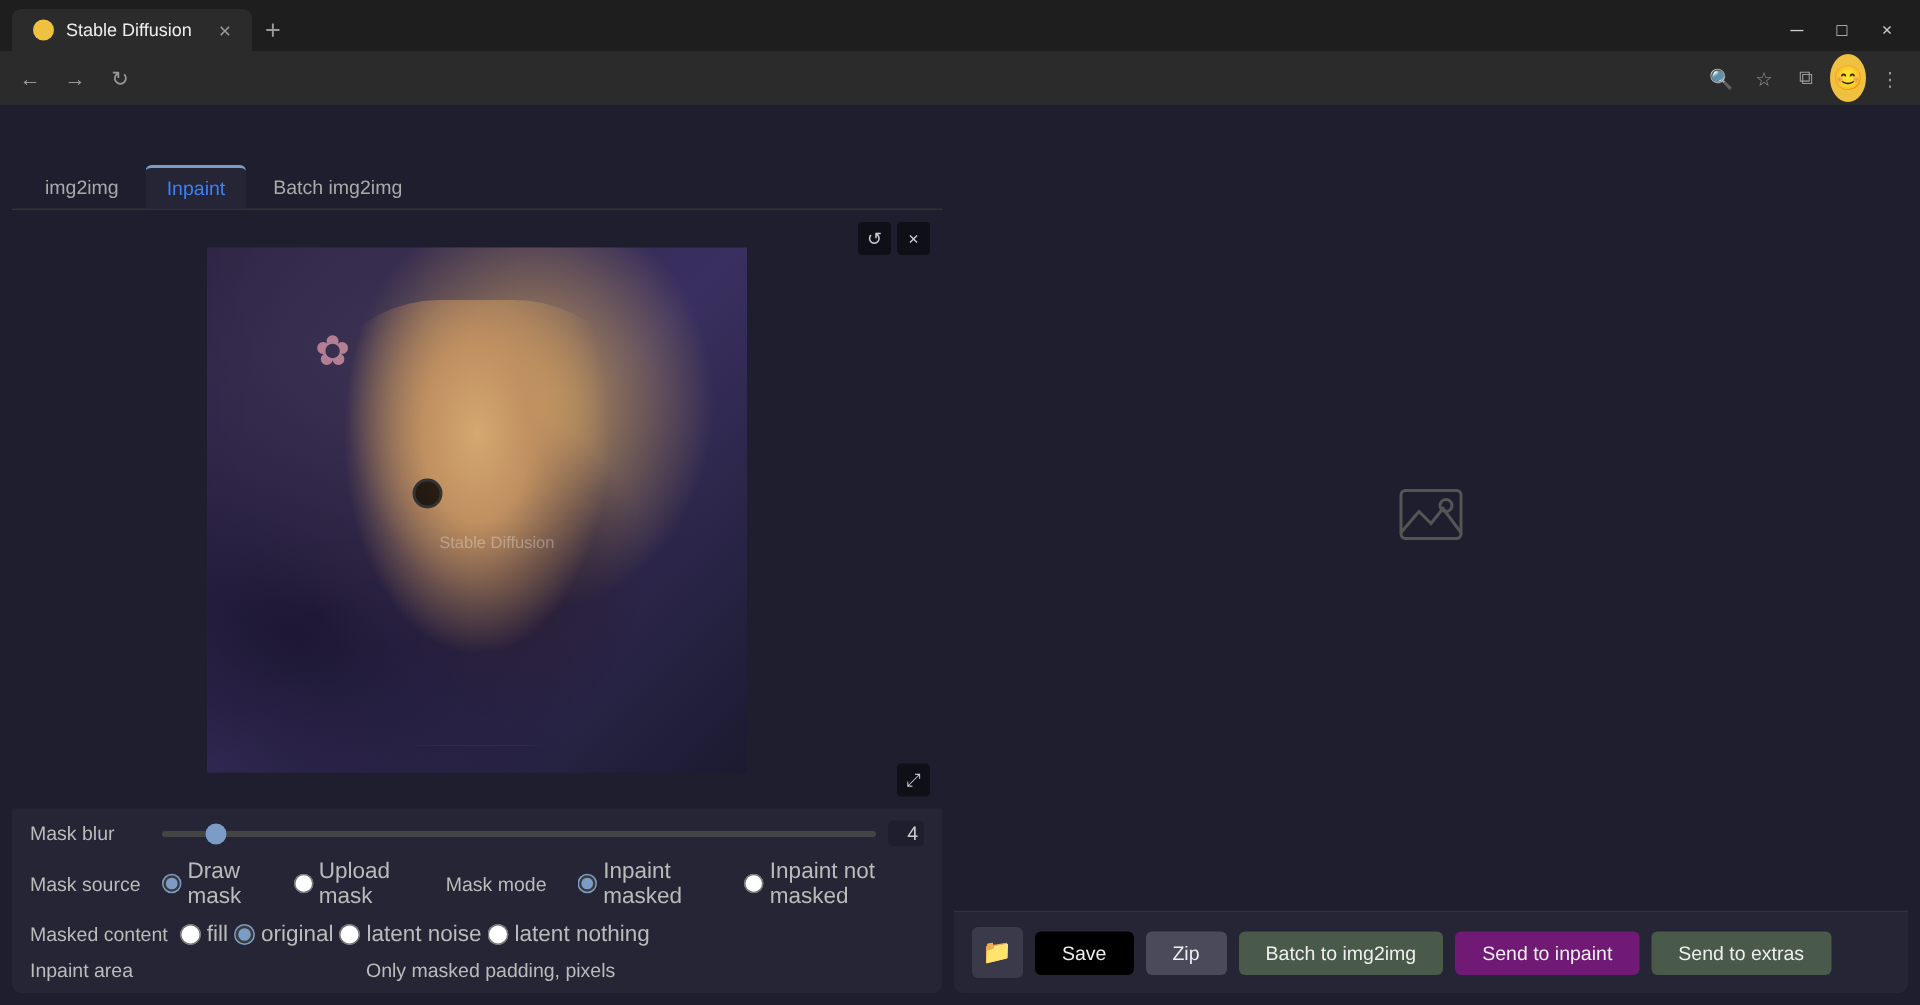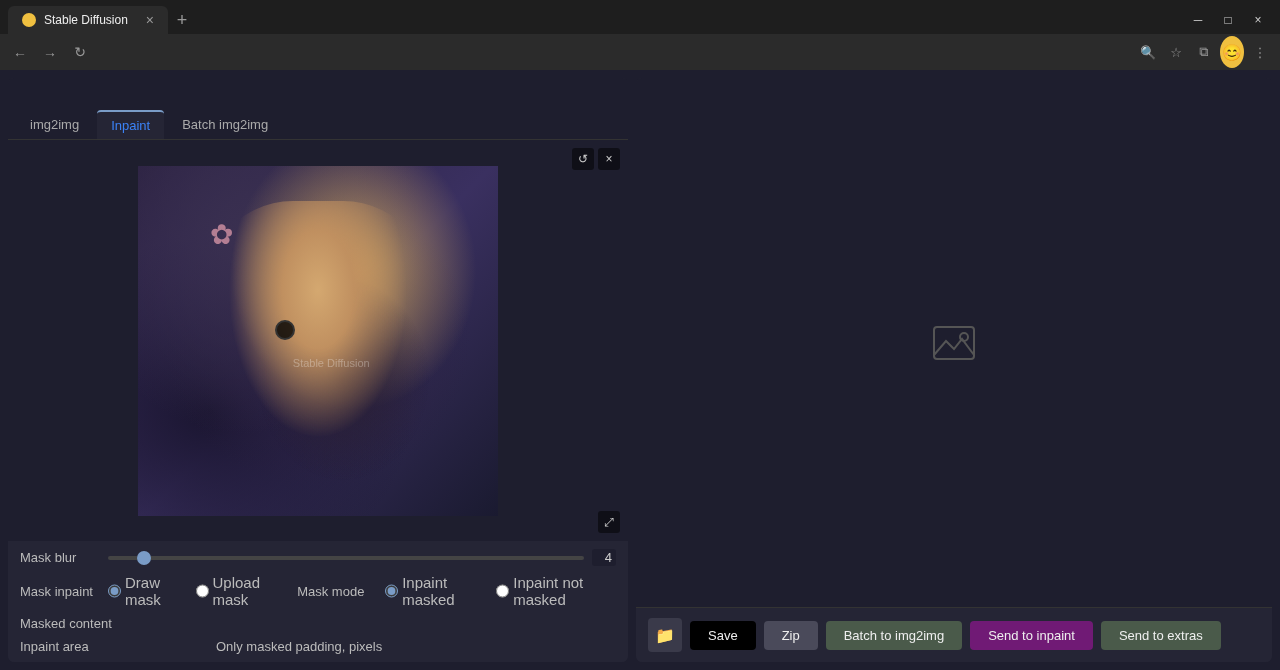--- a/index.html
+++ b/index.html
@@ -490,21 +490,21 @@
           <span class="control-label">Mask blur</span>
           <div class="slider-container">
             <input type="range" class="slider" min="0" max="64" value="4" style="">
           </div>
           <span class="slider-value">4</span>
         </div>
 
         <div style="display:flex; gap:16px; align-items:center;">
 
           <div class="control-row">
-            <span class="control-label">Mask inpaint</span>
+            <span class="control-label">Mask source</span>
             <div class="radio-group">
               <label class="radio-item">
                 <input type="radio" class="radio-input" name="mask-source" checked="" style="">
                 <span class="radio-label">Draw mask</span>
               </label>
               <label class="radio-item">
                 <input type="radio" class="radio-input" name="mask-source" style="">
                 <span class="radio-label">Upload mask</span>
               </label>
             </div>
@@ -520,23 +520,41 @@
               <label class="radio-item">
                 <input type="radio" class="radio-input" name="mask-mode" style="">
                 <span class="radio-label">Inpaint not masked</span>
               </label>
             </div>
           </div>
         </div>
 
         <div class="control-row">
           <span class="control-label">Masked content</span>
-        </div>
-
-        <div style="display:flex; gap:4px; align-items:center;">
+          <div class="radio-group masked-content-row">
+            <label class="radio-item">
+              <input type="radio" class="radio-input" name="masked-content" style="">
+              <span class="radio-label">fill</span>
+            </label>
+            <label class="radio-item">
+              <input type="radio" class="radio-input" name="masked-content" checked="" style="">
+              <span class="radio-label">original</span>
+            </label>
+            <label class="radio-item">
+              <input type="radio" class="radio-input" name="masked-content" style="">
+              <span class="radio-label">latent noise</span>
+            </label>
+            <label class="radio-item">
+              <input type="radio" class="radio-input" name="masked-content" style="">
+              <span class="radio-label">latent nothing</span>
+            </label>
+          </div>
+        </div>
+
+        <div style="display:flex; gap:32px; align-items:center;">
           <div class="control-row">
             <span class="control-label">Inpaint area</span>
           </div>
           <div class="control-row" style="margin-left:112px;">
             <span class="control-label" style="min-width:180px;">Only masked padding, pixels</span>
           </div>
         </div>
       </div>
     </div>
 

